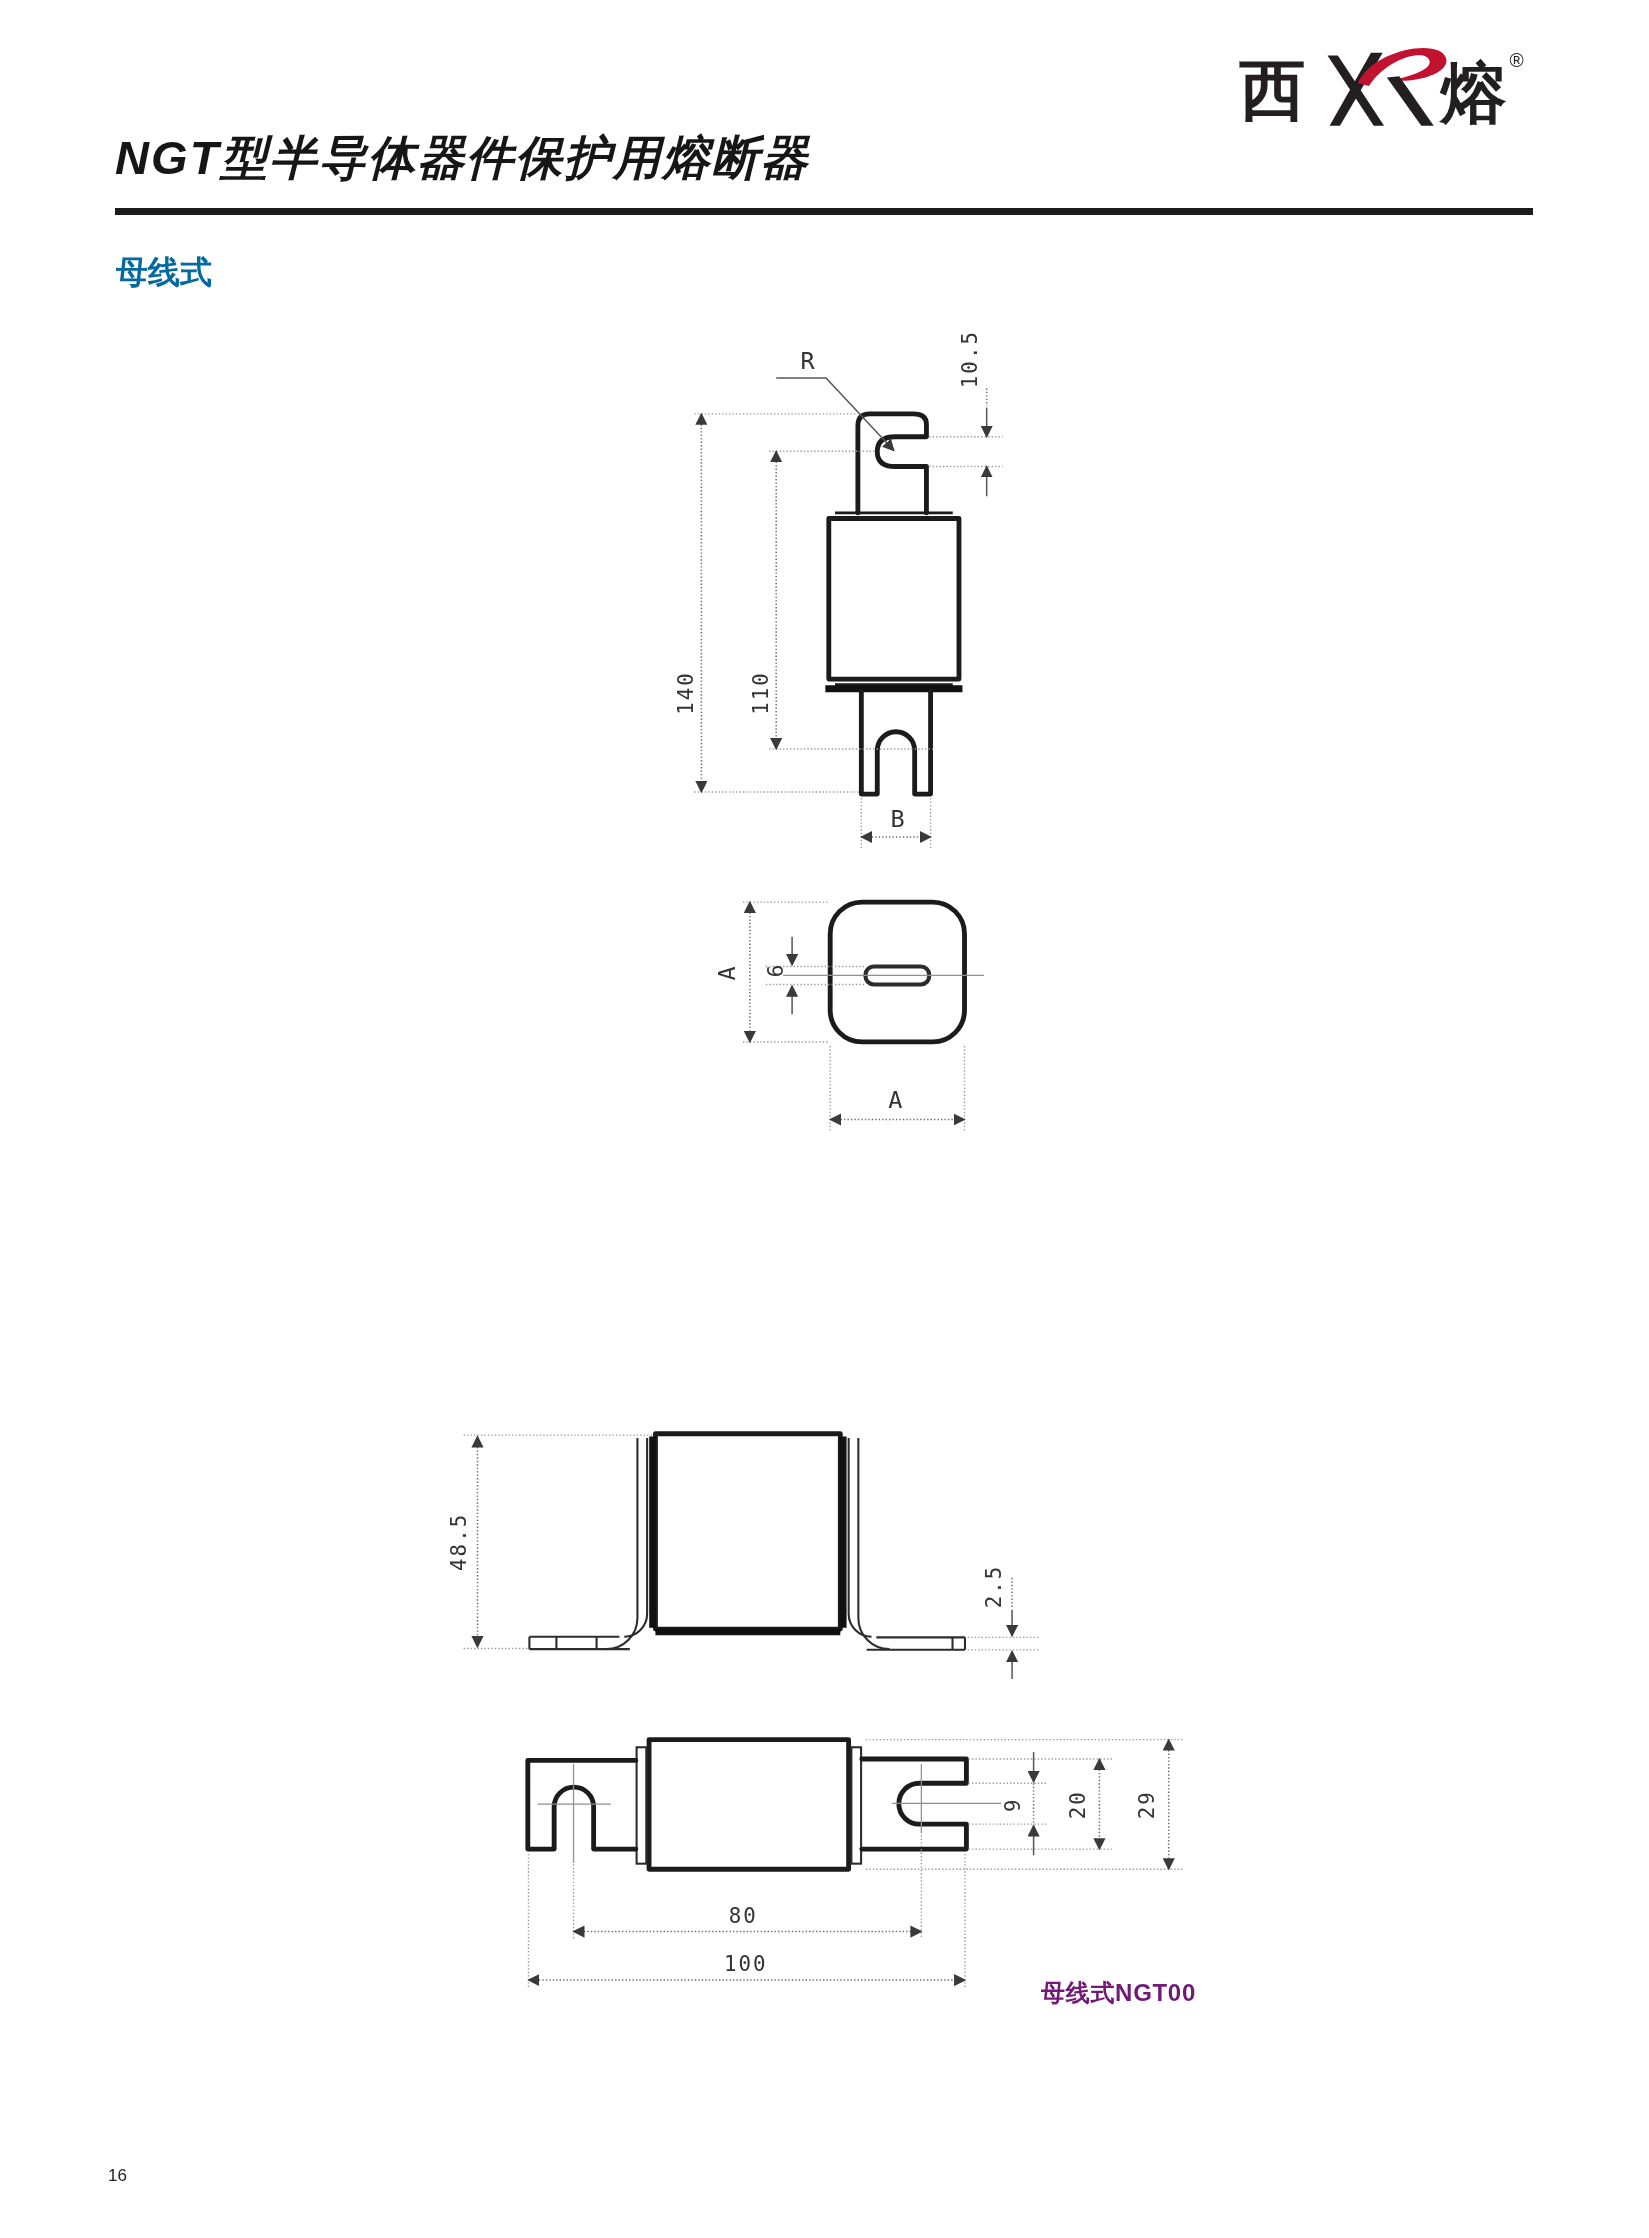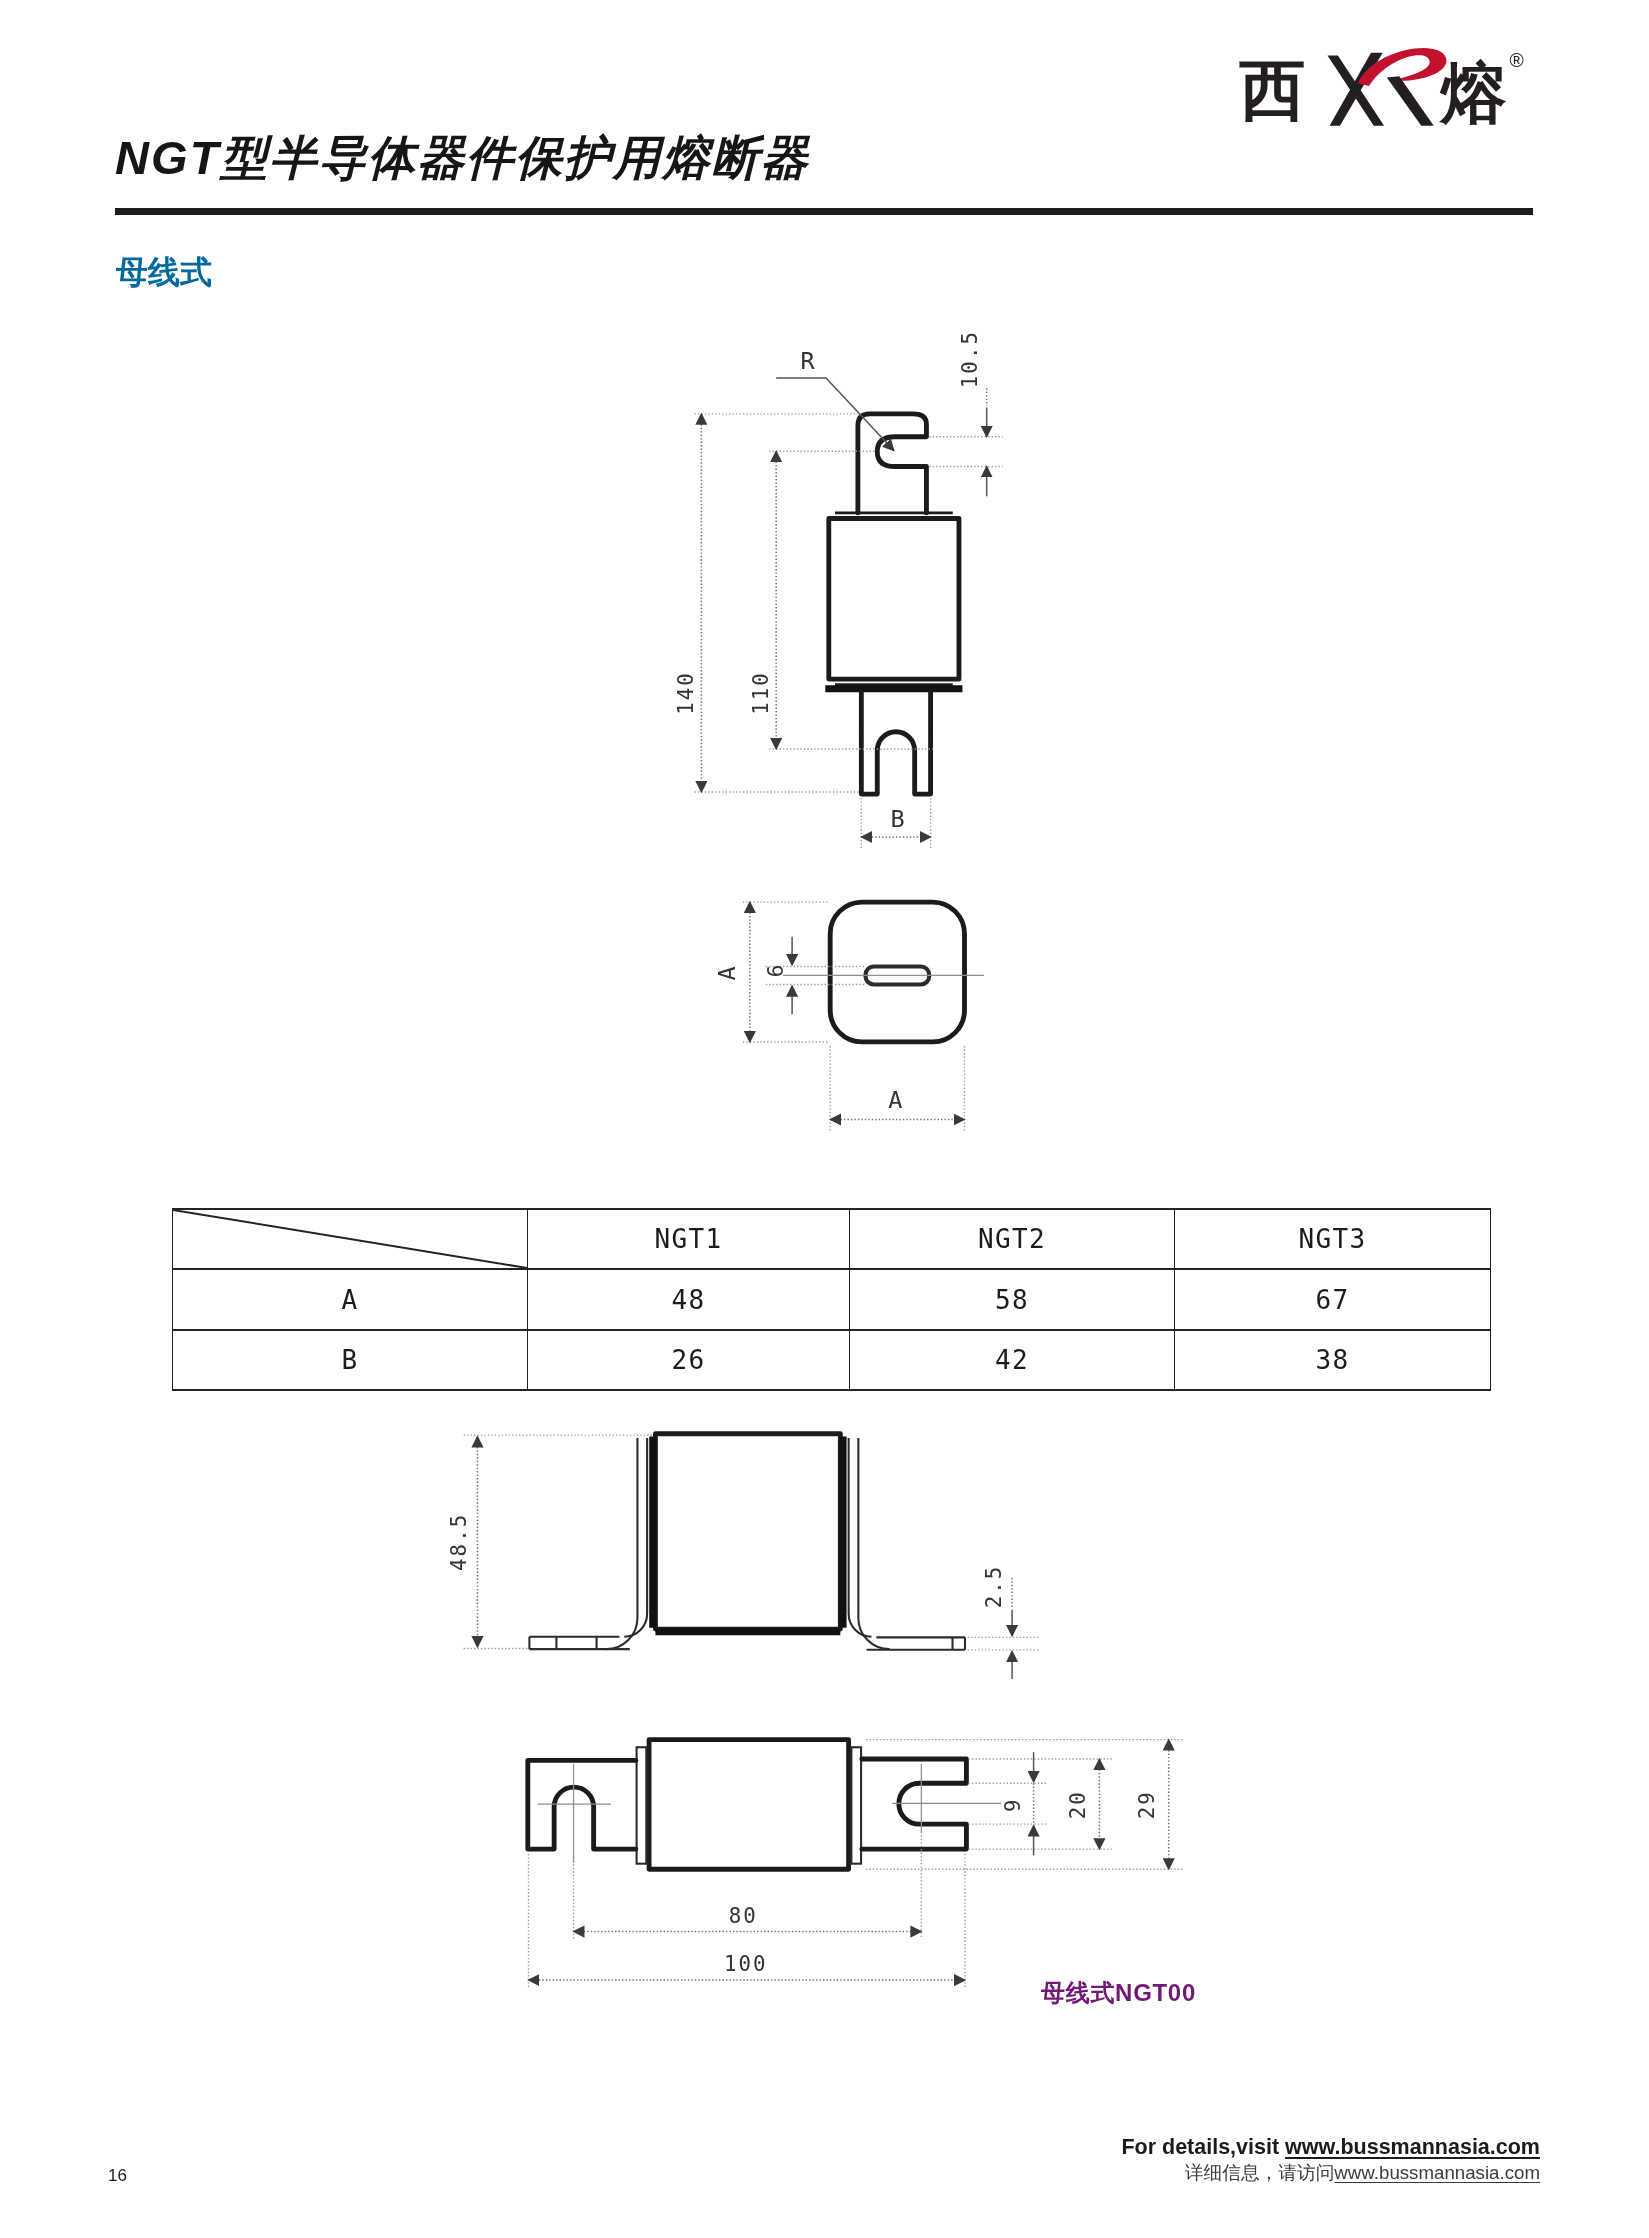--- a/index.html
+++ b/index.html
@@ -126,46 +126,20 @@
     <path class="dimsolid" d="M1143,1352 V1393" marker-end="url(#arr1)"></path>
     <path class="dimsolid" d="M1143,1464 V1423" marker-end="url(#arr1)"></path>
     <text class="dimtext" transform="translate(1130,1400) rotate(-90)" text-anchor="middle">6</text>
 
     <path class="ext" d="M1198,1510 V1632"></path>
     <path class="ext" d="M1392,1510 V1632"></path>
     <path class="dim" d="M1198,1616 H1392" marker-start="url(#arr1)" marker-end="url(#arr1)"></path>
     <text class="dimtext-lg" x="1282" y="1600">A</text>
   </svg>
 
-  <table class="dim-table">
-    <tbody>
-        <tr style="height:60px">
-      <td style="width:354px" class="diag-cell">
-        <svg viewBox="0 0 511 87" preserveAspectRatio="none">
-          <line x1="0" y1="0" x2="511" y2="87" stroke="#232323" stroke-width="3"></line>
-        </svg>
-      </td>
-      <td style="width:321px">NGT1</td>
-      <td style="width:324px">NGT2</td>
-      <td style="width:315px">NGT3</td>
-    </tr>
-    <tr style="height:61px">
-      <td>A</td>
-      <td>48</td>
-      <td>58</td>
-      <td>67</td>
-    </tr>
-    <tr style="height:60px">
-      <td>B</td>
-      <td>26</td>
-      <td>42</td>
-      <td>38</td>
-    </tr>
-  </tbody>
-    </table>
 
   <svg class="fig fig2" width="624" height="277" viewBox="620 2040 900 400">
     <defs>
       <marker id="arr2" viewBox="0 0 10 10" refX="9" refY="5" markerWidth="8" markerHeight="8" orient="auto-start-reverse">
         <path d="M0,0 L10,5 L0,10 z" fill="#3a3a3a"></path>
       </marker>
     </defs>
 
     <rect class="outline" x="945" y="2070" width="267" height="282"></rect>
     <path class="thick" d="M945,2356 H1212"></path>
@@ -235,21 +209,17 @@
     <text class="dimtext" x="1052" y="2774">80</text>
 
     <path class="ext" d="M763,2675 V2868"></path>
     <path class="ext" d="M1393,2675 V2868"></path>
     <path class="dim" d="M763,2857 H1393" marker-start="url(#arr3)" marker-end="url(#arr3)"></path>
     <text class="dimtext" x="1045" y="2844">100</text>
   </svg>
 
   <div class="fig3-caption">母线式NGT00</div>
 
-  <div class="footer">
-    <div class="footer-en"><span>For details,visit </span><span class="url">www.bussmannasia.com</span></div>
-    <div class="footer-cn"><span>详细信息，请访问</span><span class="url">www.bussmannasia.com</span></div>
-  </div>
 
   <div class="page-number">16</div>
 
 </div>
 
 
 </body></html>

